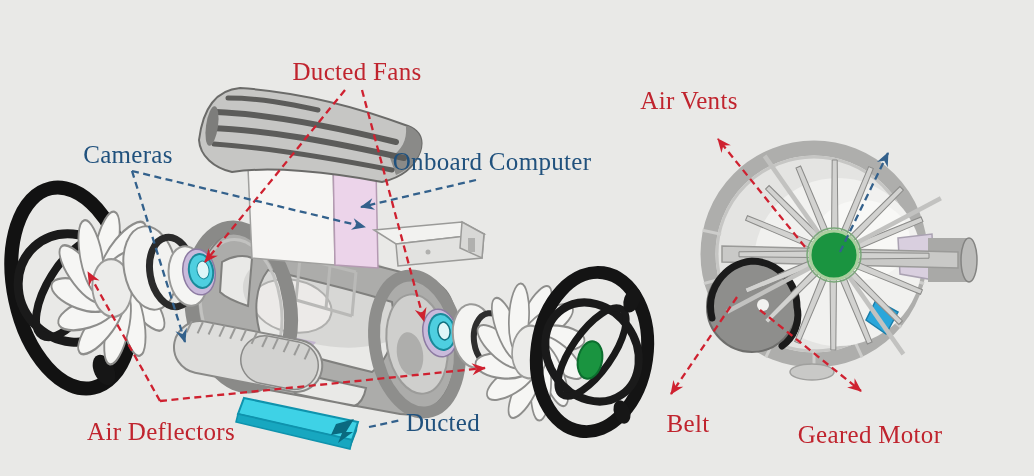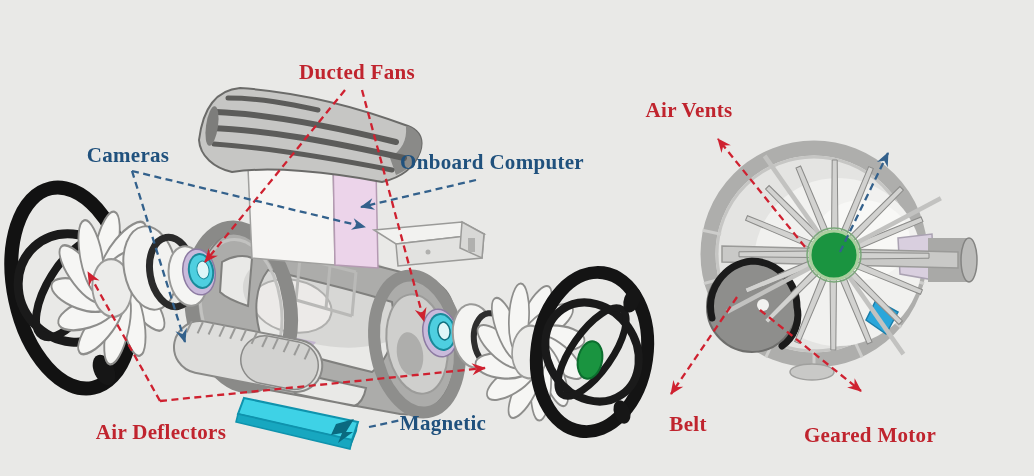--- a/index.html
+++ b/index.html
@@ -10,21 +10,21 @@
   html,body{margin:0;padding:0;}
   body{background:#d8d8d6;font-family:"Liberation Serif",serif;}
   #stage{
     position:relative;width:1034px;height:476px;overflow:hidden;
     background:var(--bg);
   }
   #stage svg{position:absolute;left:0;top:0;}
   .lbl{
     position:absolute;transform:translate(-50%,-50%);
     font-family:"Liberation Serif","DejaVu Serif",serif;
-    font-weight:700;font-size:21px;letter-spacing:.3px;white-space:nowrap;
+    font-weight:400;font-size:25px;letter-spacing:.3px;white-space:nowrap;
     user-select:none;
   }
   .lbl.red{color:var(--red);}
   .lbl.blue{color:var(--blue);}
 </style>
 </head>
 <body>
 
 <div id="stage">
 
@@ -254,17 +254,17 @@
         <line x1="840" y1="252" x2="888" y2="153" marker-end="url(#ba)"></line>
       </g>
     </g>
   </g>
 </svg>
 
   <div class="lbl red" style="left:357px;top:72px">Ducted Fans</div>
   <div class="lbl blue" style="left:492px;top:162px">Onboard Computer</div>
   <div class="lbl blue" style="left:128px;top:155px">Cameras</div>
   <div class="lbl red" style="left:161px;top:432px">Air Deflectors</div>
-  <div class="lbl blue" style="left:443px;top:423px">Magnetic</div>
-  <div class="lbl red" style="left:689px;top:110px">Air Vents</div>
+  <div class="lbl blue" style="left:443px;top:423px">Ducted</div>
+  <div class="lbl red" style="left:689px;top:101px">Air Vents</div>
   <div class="lbl red" style="left:688px;top:424px">Belt</div>
   <div class="lbl red" style="left:870px;top:435px">Geared Motor</div>
 </div>
 
 </body></html>

